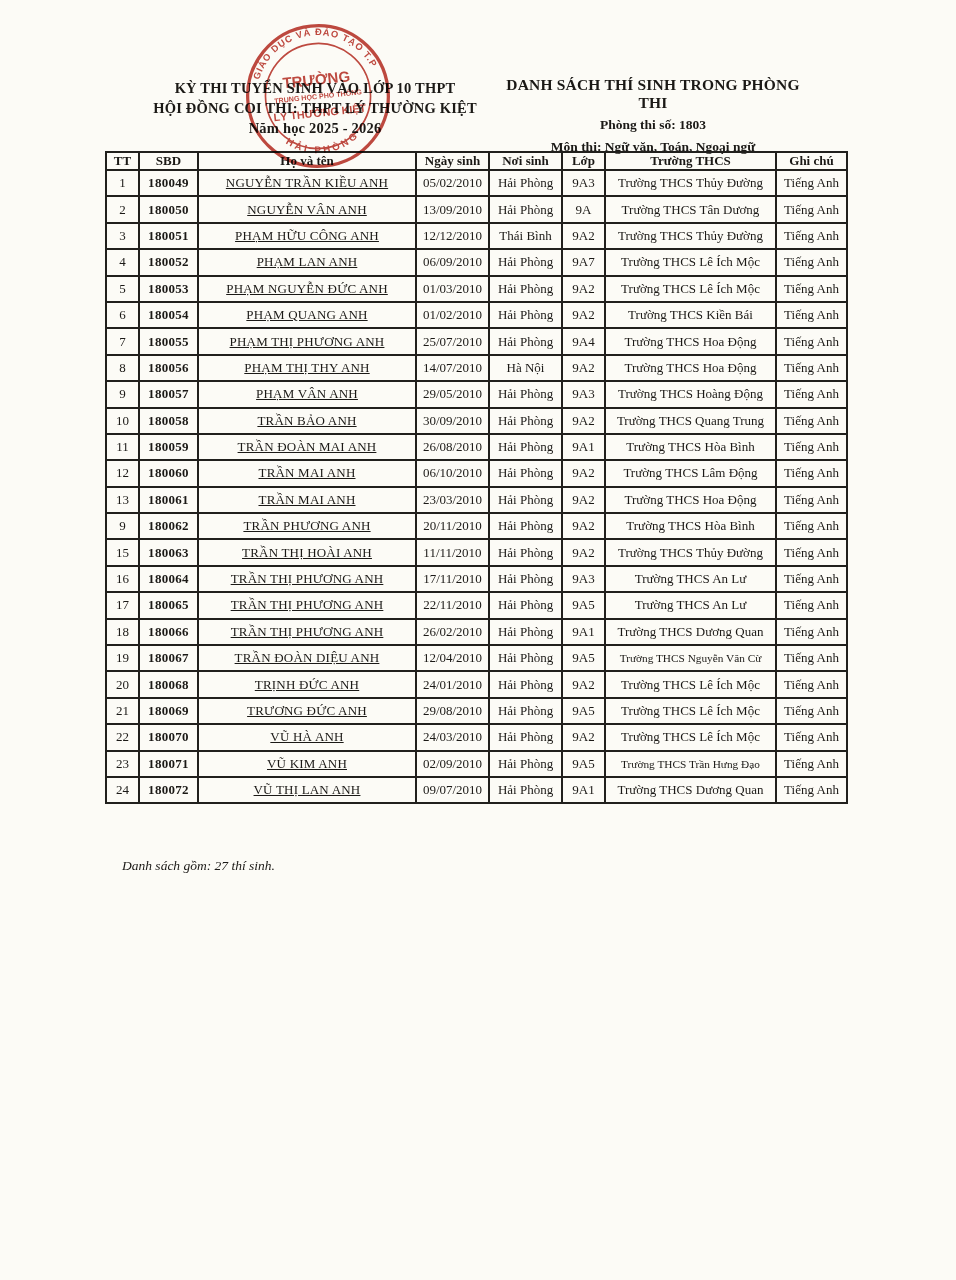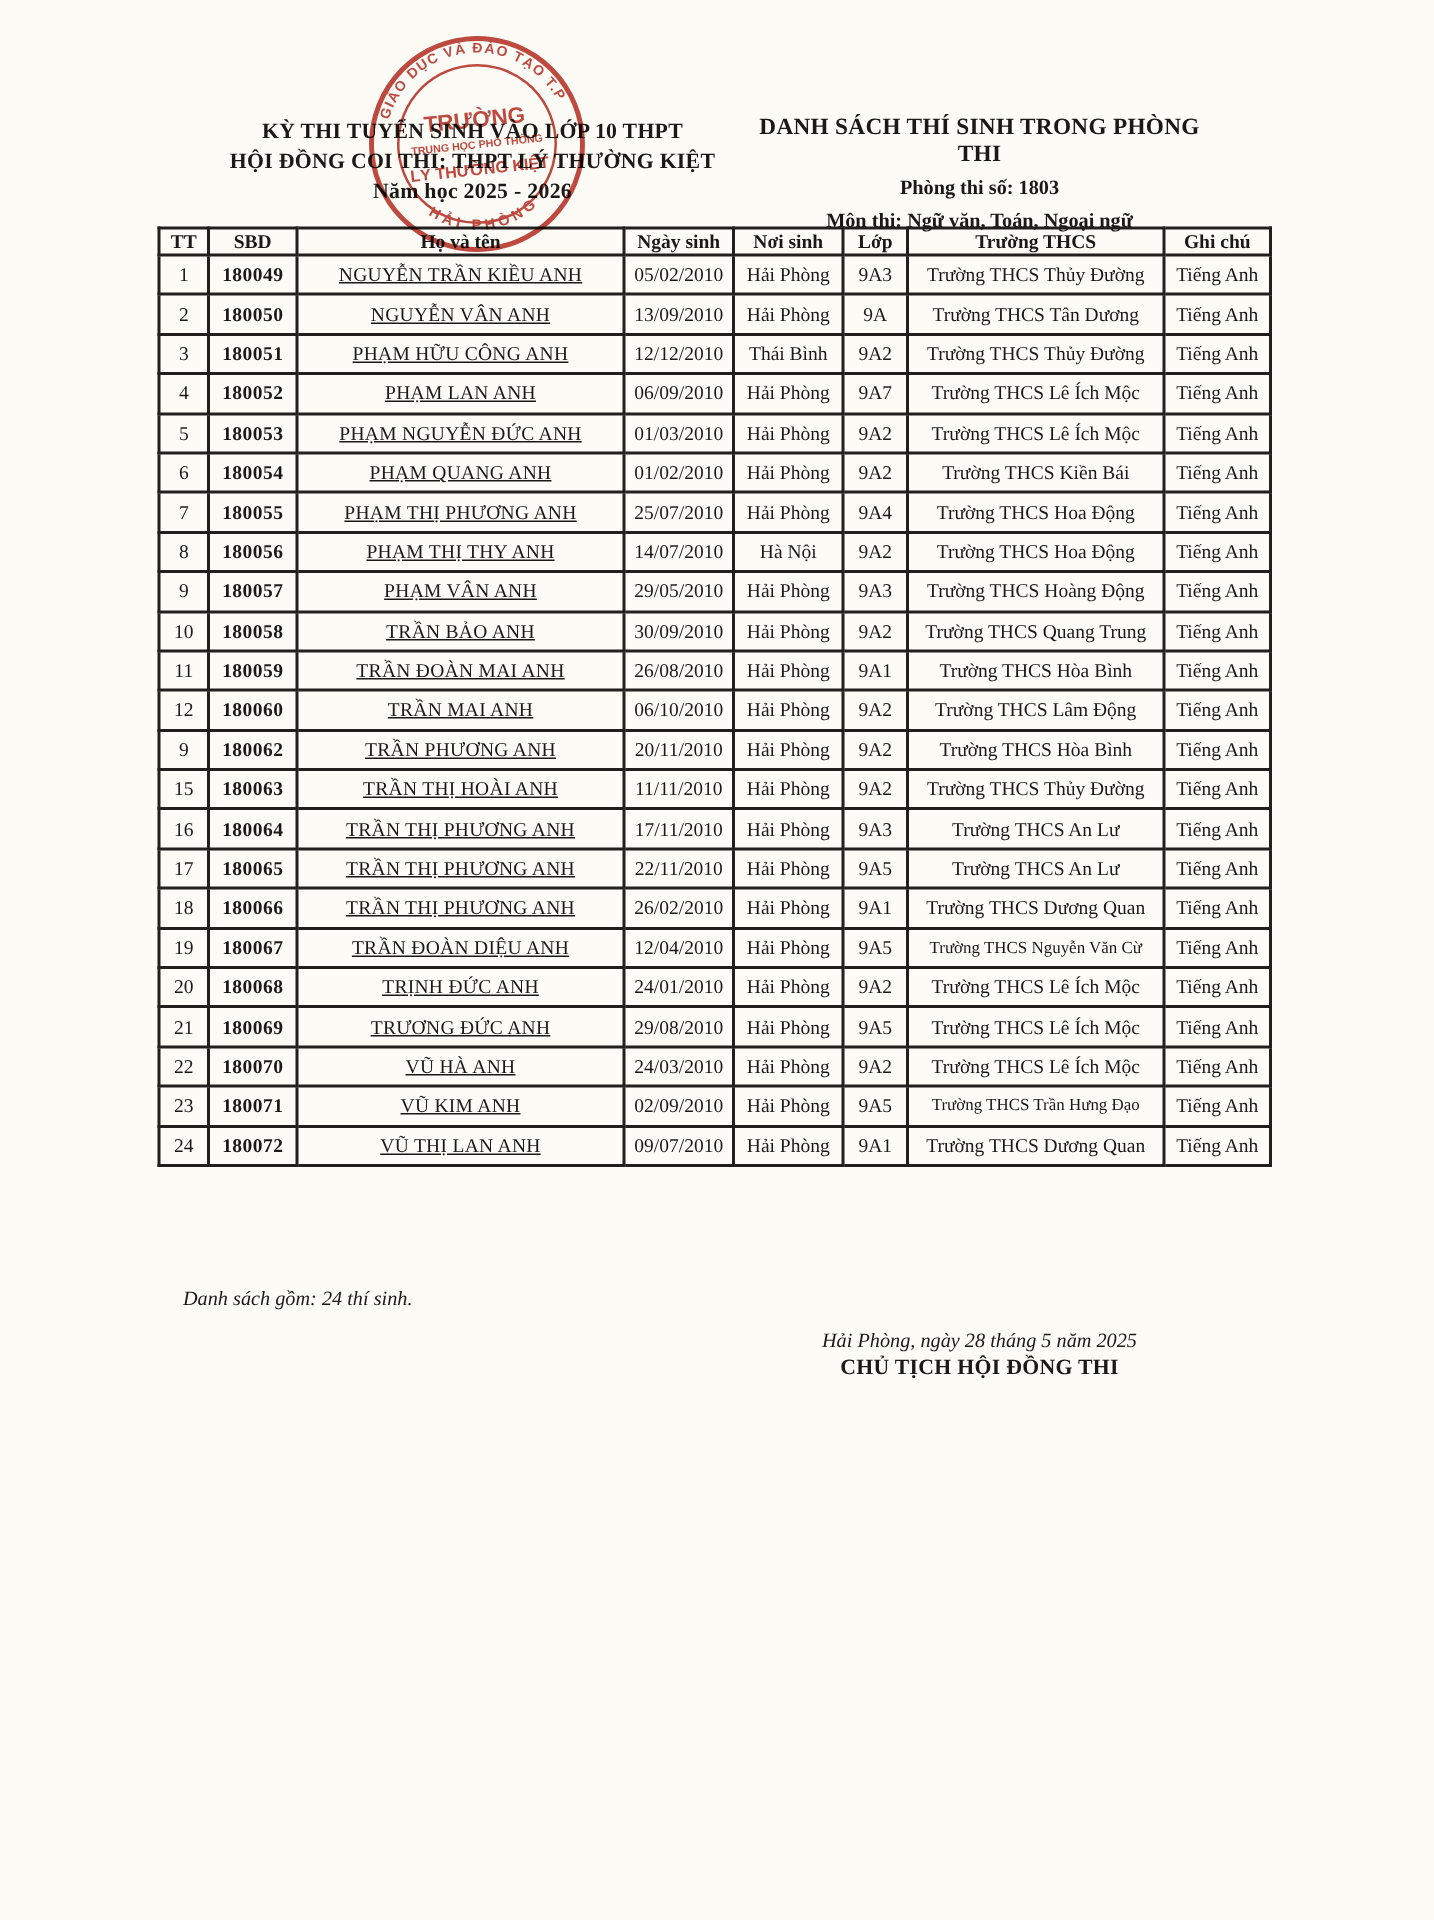--- a/index.html
+++ b/index.html
@@ -234,20 +234,30 @@
           <td class="c0">12</td>
           <td class="c1">180060</td>
           <td class="c2">TRẦN MAI ANH</td>
           <td class="c3">06/10/2010</td>
           <td class="c4">Hải Phòng</td>
           <td class="c5">9A2</td>
           <td class="c6">Trường THCS Lâm Động</td>
           <td class="c7">Tiếng Anh</td>
         </tr>
         <tr>
+          <td class="c0">13</td>
+          <td class="c1">180061</td>
+          <td class="c2">TRẦN MAI ANH</td>
+          <td class="c3">23/03/2010</td>
+          <td class="c4">Hải Phòng</td>
+          <td class="c5">9A2</td>
+          <td class="c6">Trường THCS Hoa Động</td>
+          <td class="c7">Tiếng Anh</td>
+        </tr>
+        <tr>
           <td class="c0">9</td>
           <td class="c1">180062</td>
           <td class="c2">TRẦN PHƯƠNG ANH</td>
           <td class="c3">20/11/2010</td>
           <td class="c4">Hải Phòng</td>
           <td class="c5">9A2</td>
           <td class="c6">Trường THCS Hòa Bình</td>
           <td class="c7">Tiếng Anh</td>
         </tr>
         <tr>
@@ -346,20 +356,16 @@
           <td class="c2">VŨ THỊ LAN ANH</td>
           <td class="c3">09/07/2010</td>
           <td class="c4">Hải Phòng</td>
           <td class="c5">9A1</td>
           <td class="c6">Trường THCS Dương Quan</td>
           <td class="c7">Tiếng Anh</td>
         </tr>
       </tbody>
   </table>
 
-  <div class="list-summary">Danh sách gồm: 24 thí sinh.</div>
-
-  <div class="sign-block">
-    <div class="date">Hải Phòng, ngày 28 tháng 5 năm 2025</div>
-    <div class="role">CHỦ TỊCH HỘI ĐỒNG THI</div>
-  </div>
+  <div class="list-summary">Danh sách gồm: 27 thí sinh.</div>
+
 
 </div>
 
 </body></html>

